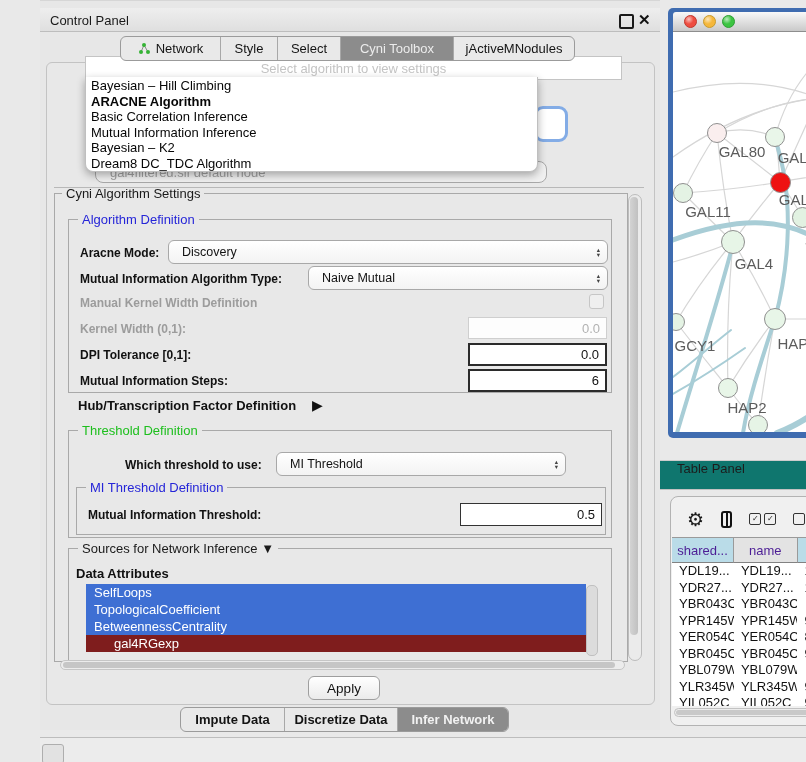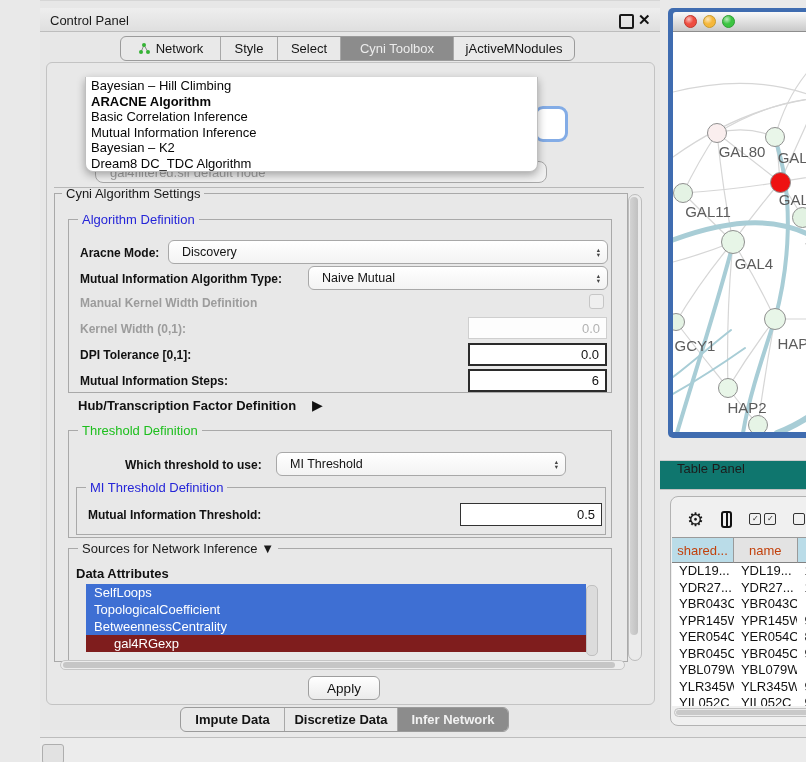--- a/index.html
+++ b/index.html
@@ -87,21 +87,21 @@
   .tp-toolbar{left:630px;top:504px;width:176px;height:30px;display:flex;align-items:center;gap:17px;padding-left:17px;box-sizing:border-box;}
   .gear{font-size:19px;color:#1a1a1a;line-height:19px;}
   .ic-cols{width:18px;height:17px;border:2px solid #111;border-radius:3px;position:relative;box-sizing:border-box;}
   .ic-cols:before{content:"";position:absolute;left:50%;top:0;width:2px;height:100%;background:#111;transform:translateX(-50%);}
   .cb-pair{display:flex;gap:3px;}
   .cb{width:10px;height:10px;border:1.5px solid #333;border-radius:2px;font-size:8px;line-height:9px;text-align:center;color:#222;box-sizing:content-box;}
   .ic-doc{width:13px;height:17px;border:2px solid #111;border-radius:2px;box-sizing:border-box;}
 
   .tbl-head{left:632px;top:537px;width:174px;height:26px;display:flex;overflow:hidden;}
   .th{box-sizing:border-box;border-right:1px solid #9a9a9a;border-bottom:1px solid #828282;border-top:1px solid #9a9a9a;
-      font-size:13px;color:#c2410c;display:flex;align-items:center;justify-content:center;}
+      font-size:13px;color:#4c1d95;display:flex;align-items:center;justify-content:center;}
   .tbl-rows{left:632px;top:563px;width:174px;height:143px;background:#fff;overflow:hidden;}
   .tr{display:flex;height:16.5px;}
   .td{box-sizing:border-box;font-size:13px;color:#111;line-height:16.5px;white-space:nowrap;overflow:hidden;}
   .tp-hscroll{left:634px;top:708px;width:168px;height:9px;background:#ececec;border:1px solid #c2c2c2;border-radius:5px;box-sizing:border-box;}
   .tp-hscroll .thumb{position:absolute;left:1px;top:1px;width:164px;height:5px;background:#c9c9c9;border-radius:3px;}
 
   .bottom-line{left:0;top:737px;width:806px;height:0;border-top:1px solid #bdbdbd;}
   .bottom-area{left:0;top:738px;width:806px;height:24px;background:#ececec;}
   .corner-box{left:2px;top:744px;width:20px;height:18px;background:#e2e2e2;border:1px solid #aeaeae;border-radius:3px;}
 </style>
@@ -140,20 +140,21 @@
       </div>
       <div class="seg" style="width: 120px;">
         <span>jActiveMNodules</span>
       </div>
     </div>
 
   <div class="abs focus-frag"></div>
   <div class="abs bg-combo">gal4filtered.sif default node</div>
   <div class="abs bg-hline"></div>
 
+  <div class="abs dd-prompt">Select algorithm to view settings</div>
   <div class="abs dd-list" id="ddList">
       <div class="dd-item">Bayesian – Hill Climbing</div>
       <div class="dd-item bold">ARACNE Algorithm</div>
       <div class="dd-item">Basic Correlation Inference</div>
       <div class="dd-item">Mutual Information Inference</div>
       <div class="dd-item">Bayesian – K2</div>
       <div class="dd-item">Dream8 DC_TDC Algorithm</div>
     </div>
 
   <div class="abs gbox cyni-group"></div>

